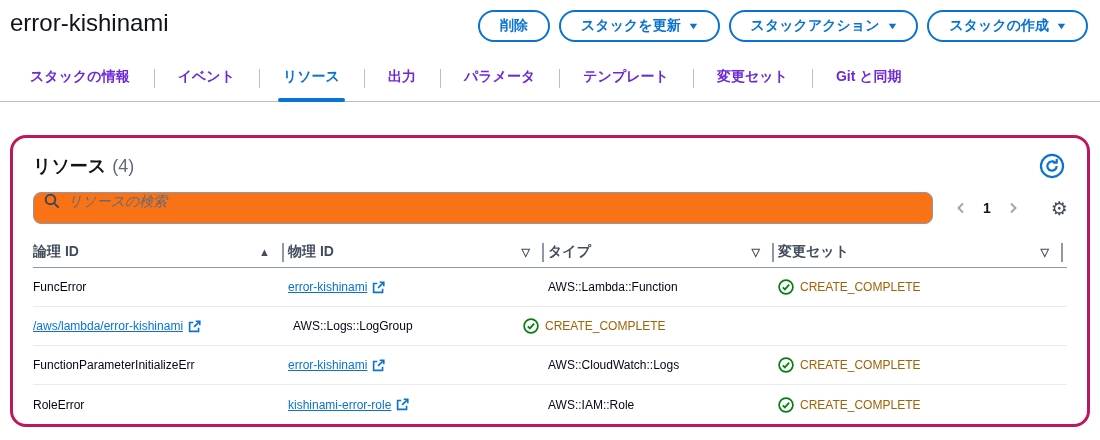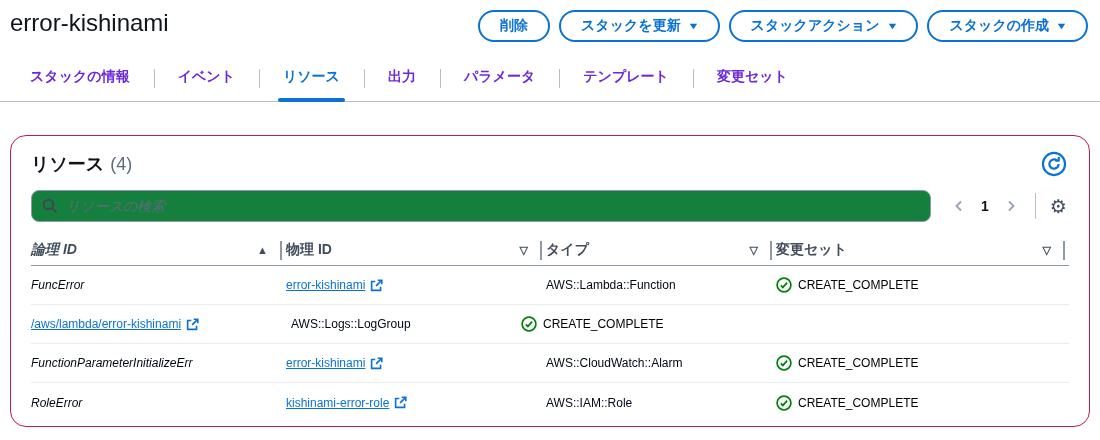--- a/index.html
+++ b/index.html
@@ -20,52 +20,52 @@
   .tabs { display:flex; margin-top:15px; padding-left:30px; border-bottom:1px solid #b6bec9; }
   .tab { position:relative; padding:11px 24px 15px; font-size:14px; font-weight:bold;
          color:#6d28d9; cursor:pointer; white-space:nowrap; }
   .tab:first-child { padding-left:0; }
   .tab:not(:first-child)::before { content:''; position:absolute; left:0; top:12px; height:19px; width:1px; background:#b6bec9; }
   .tab.active { color:#0972d3; }
   .tab.active::after { content:''; position:absolute; left:19px; right:19px; bottom:-1px; height:4px;
                        background:#0972d3; border-radius:2px; }
 
   
-  .panel { margin:33px 10px 0; height:292px; border:1px solid #be185d; border-radius:16px;
+  .panel { margin:33px 10px 0; height:292px; border:3px solid #be185d; border-radius:16px;
            padding:13px 20px 0; background:#fff; }
   .panel-head { display:flex; justify-content:space-between; align-items:center; }
   .panel-title { font-size:18px; font-weight:bold; color:#0f141a; }
   .panel-count { font-size:18px; font-weight:normal; color:#5f6b7a; margin-left:6px; }
   .icon-btn { background:none; border:none; cursor:pointer; display:flex; align-items:center; justify-content:center; padding:2px; }
 
   
   .toolbar { display:flex; align-items:center; margin-top:11px; }
-  .search-box { flex:0 0 900px; display:flex; align-items:center; gap:8px; height:32px;
-                border:1px solid #8d99a8; border-radius:8px; padding:0 10px; background:#15803d; }
+  .search-box { flex:0 0 900px; display:flex; align-items:flex-start; gap:8px; height:32px;
+                border:1px solid #8d99a8; border-radius:8px; padding:0 10px; background:#f97316; }
   .search-box input { border:none; outline:none; flex:1; font-size:14px; font-style:italic; color:#0f141a;
                       font-family:"Liberation Sans", sans-serif; background:transparent; }
   .search-box input::placeholder { color:#5f6b7a; font-style:italic; }
   .pagination { display:flex; align-items:center; gap:4px; margin-left:18px; }
   .page-num { font-size:14px; font-weight:bold; color:#0f141a; padding:0 8px; }
   .toolbar-divider { width:1px; height:26px; background:#b6bec9; margin:0 12px 0 14px; }
   .gear { font-size:19px; color:#414d5c; line-height:1; }
 
   
   .table { margin-top:13px; }
   .thead { display:flex; align-items:center; height:31px; border-bottom:1px solid #8d99a8; }
   .th { position:relative; display:flex; align-items:center; justify-content:space-between;
         font-size:14px; font-weight:bold; color:#414d5c; padding-right:16px; height:100%; }
   .th .sort { font-size:11px; color:#414d5c; margin-right:2px; cursor:pointer; }
   .th .col-divider { position:absolute; right:4px; top:6px; height:19px; width:2px; background:#8d99a8; }
-  .c1 { width:255px;font-style:italic; } .c2 { width:260px; } .c3 { width:230px; } .c4 { flex:1; }
+  .c1 { width:255px; } .c2 { width:260px; } .c3 { width:230px; } .c4 { flex:1; }
   .tr { display:flex; align-items:center; height:39px; border-bottom:1px solid #e9ebed; font-size:12px; }
   .tr:last-child { border-bottom:none; }
   .td { padding-right:16px; display:flex; align-items:center; gap:5px; }
   .link { color:#0972d3; text-decoration:underline; cursor:pointer; }
-  .status { color:#000000; display:flex; align-items:center; gap:6px; }
+  .status { color:#a16207; display:flex; align-items:center; gap:6px; }
   svg { display:block; }
 </style>
 </head>
 <body>
 
 <div class="page-header">
   <h1 class="page-title">error-kishinami</h1>
   <div class="header-actions">
     <button class="btn">
       <span>削除</span>
@@ -86,20 +86,21 @@
 </div>
 
 <div class="tabs">
   <div class="tab">スタックの情報</div>
   <div class="tab">イベント</div>
   <div class="tab active">リソース</div>
   <div class="tab">出力</div>
   <div class="tab">パラメータ</div>
   <div class="tab">テンプレート</div>
   <div class="tab">変更セット</div>
+  <div class="tab">Git と同期</div>
 </div>
 
 <div class="panel">
 
   <div class="panel-head">
     <div>
       <span class="panel-title">リソース</span><span class="panel-count">(4)</span>
     </div>
     <button class="icon-btn" title="">
       <svg width="26" height="26" viewBox="0 0 24 24" fill="none" stroke="#0972d3" stroke-width="2">
@@ -203,21 +204,21 @@
     <div class="tr">
       <div class="td c1">FunctionParameterInitializeErr</div>
       <div class="td c2">
         <a class="link">error-kishinami</a>
         <svg width="13" height="13" viewBox="0 0 16 16" fill="none" stroke="#0972d3" stroke-width="2">
             <path d="M13 9.5V14H2V3h4.5"></path>
             <path d="M9.5 1.5H14.5V6.5"></path>
             <path d="M14 2L7.5 8.5"></path>
           </svg>
       </div>
-      <div class="td c3">AWS::CloudWatch::Alarm</div>
+      <div class="td c3">AWS::CloudWatch::Logs</div>
       <div class="td c4 status">
         <svg width="16" height="16" viewBox="0 0 16 16" fill="none" stroke="#037f0c" stroke-width="1.7">
             <circle cx="8" cy="8" r="6.9"></circle>
             <path d="M4.8 8.3l2.1 2.1 4.2-4.8"></path>
           </svg>
         <span>CREATE_COMPLETE</span>
       </div>
     </div>
 
     <div class="tr">

